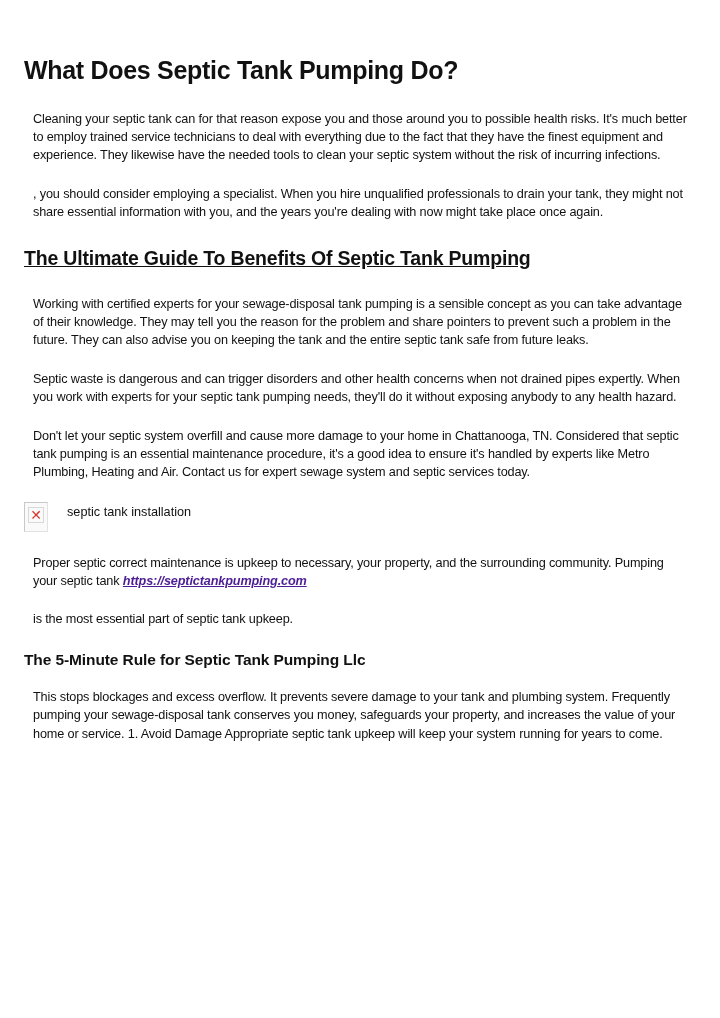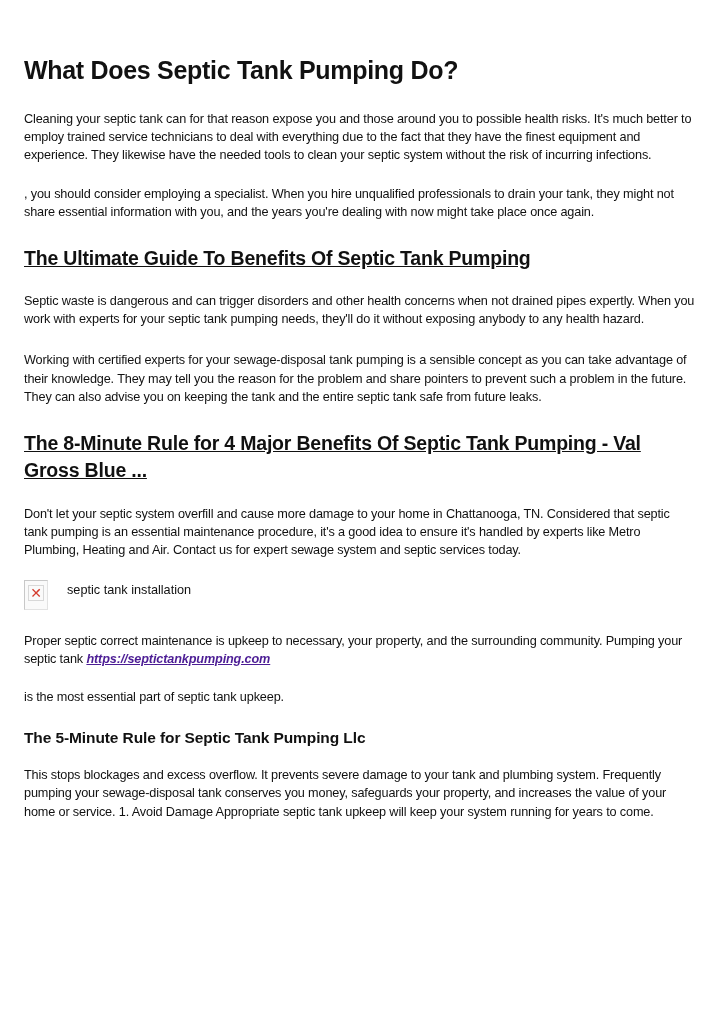--- a/index.html
+++ b/index.html
@@ -16,21 +16,21 @@
     h2 {
       font-size: 19.5px; font-weight: bold; margin: 0; line-height: 27px;
       letter-spacing: -0.2px;
       text-decoration: underline;
     }
     h3 {
       font-size: 15.5px; font-weight: bold; margin: 0; line-height: 20px;
       letter-spacing: -0.1px;
     }
     p {
-      font-size: 12.7px; line-height: 18.2px; margin: 0; letter-spacing: -0.15px;
+      font-size: 12.7px; line-height: 18.2px; margin: 9px; letter-spacing: -0.15px;
     }
     a.link {
       color: #4c1d95; font-weight: bold; font-style: italic; text-decoration: underline;
     }
     .img-row { display: flex; align-items: flex-start; }
     .broken-img {
       width: 24px; height: 30px; border: 1px solid #c8c8c8; border-right-color: #e2e2e2; border-bottom-color: #e2e2e2;
       box-sizing: border-box; position: relative; background: #fafafa;
     }
     .broken-img .x {
@@ -44,24 +44,23 @@
 </head>
 <body>
 
 <div class="page">
   <h1>What Does Septic Tank Pumping Do?</h1>
 
   <p style="margin-top:25px;">Cleaning your septic tank can for that reason expose you and those around you to possible health risks. It's much better to employ trained service technicians to deal with everything due to the fact that they have the finest equipment and experience. They likewise have the needed tools to clean your septic system without the risk of incurring infections.</p>
   <p style="margin-top:20px;">, you should consider employing a specialist. When you hire unqualified professionals to drain your tank, they might not share essential information with you, and the years you're dealing with now might take place once again.</p>
 
   <h2 style="margin-top:24px;">The Ultimate Guide To Benefits Of Septic Tank Pumping</h2>
+  <p style="margin-top:23px;">Working with certified experts for your sewage-disposal tank pumping is a sensible concept as you can take advantage of their knowledge. They may tell you the reason for the problem and share pointers to prevent such a problem in the future. They can also advise you on keeping the tank and the entire septic tank safe from future leaks.</p>
   <p style="margin-top:20px;">Septic waste is dangerous and can trigger disorders and other health concerns when not drained pipes expertly. When you work with experts for your septic tank pumping needs, they'll do it without exposing anybody to any health hazard.</p>
-  <p style="margin-top:23px;">Working with certified experts for your sewage-disposal tank pumping is a sensible concept as you can take advantage of their knowledge. They may tell you the reason for the problem and share pointers to prevent such a problem in the future. They can also advise you on keeping the tank and the entire septic tank safe from future leaks.</p>
 
-  <h2 style="margin-top:24px;">The 8-Minute Rule for 4 Major Benefits Of Septic Tank Pumping - Val Gross Blue ...</h2>
   <p style="margin-top:21px;">Don't let your septic system overfill and cause more damage to your home in Chattanooga, TN. Considered that septic tank pumping is an essential maintenance procedure, it's a good idea to ensure it's handled by experts like Metro Plumbing, Heating and Air. Contact us for expert sewage system and septic services today.</p>
 
   <div class="img-row" style="margin-top:20px;">
     <div class="broken-img">
       <div class="x">✕</div>
     </div>
     <span class="alt-text">septic tank installation</span>
   </div>
 
   <p style="margin-top:22px;">

